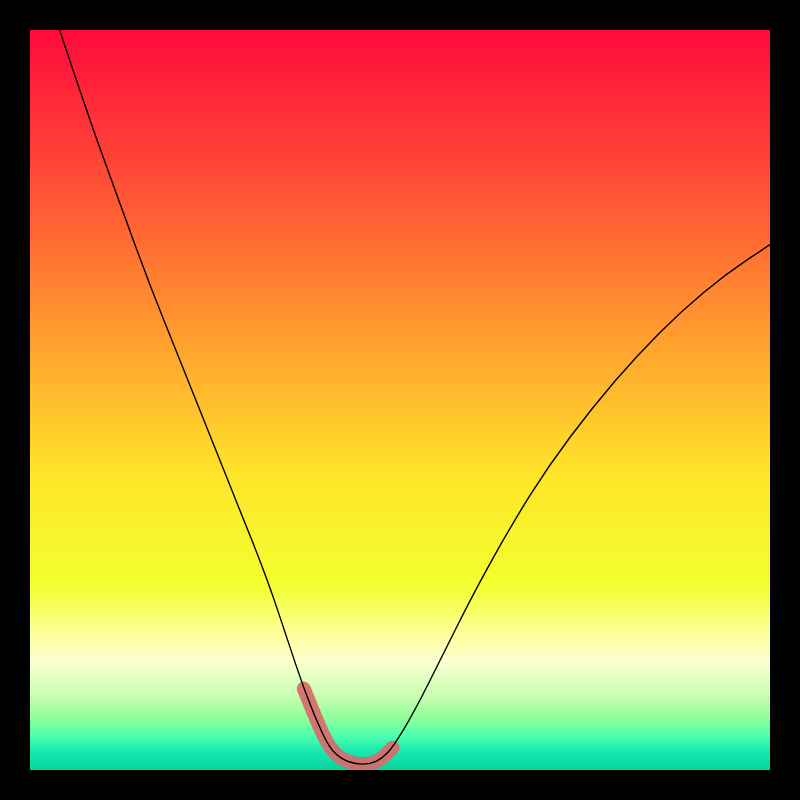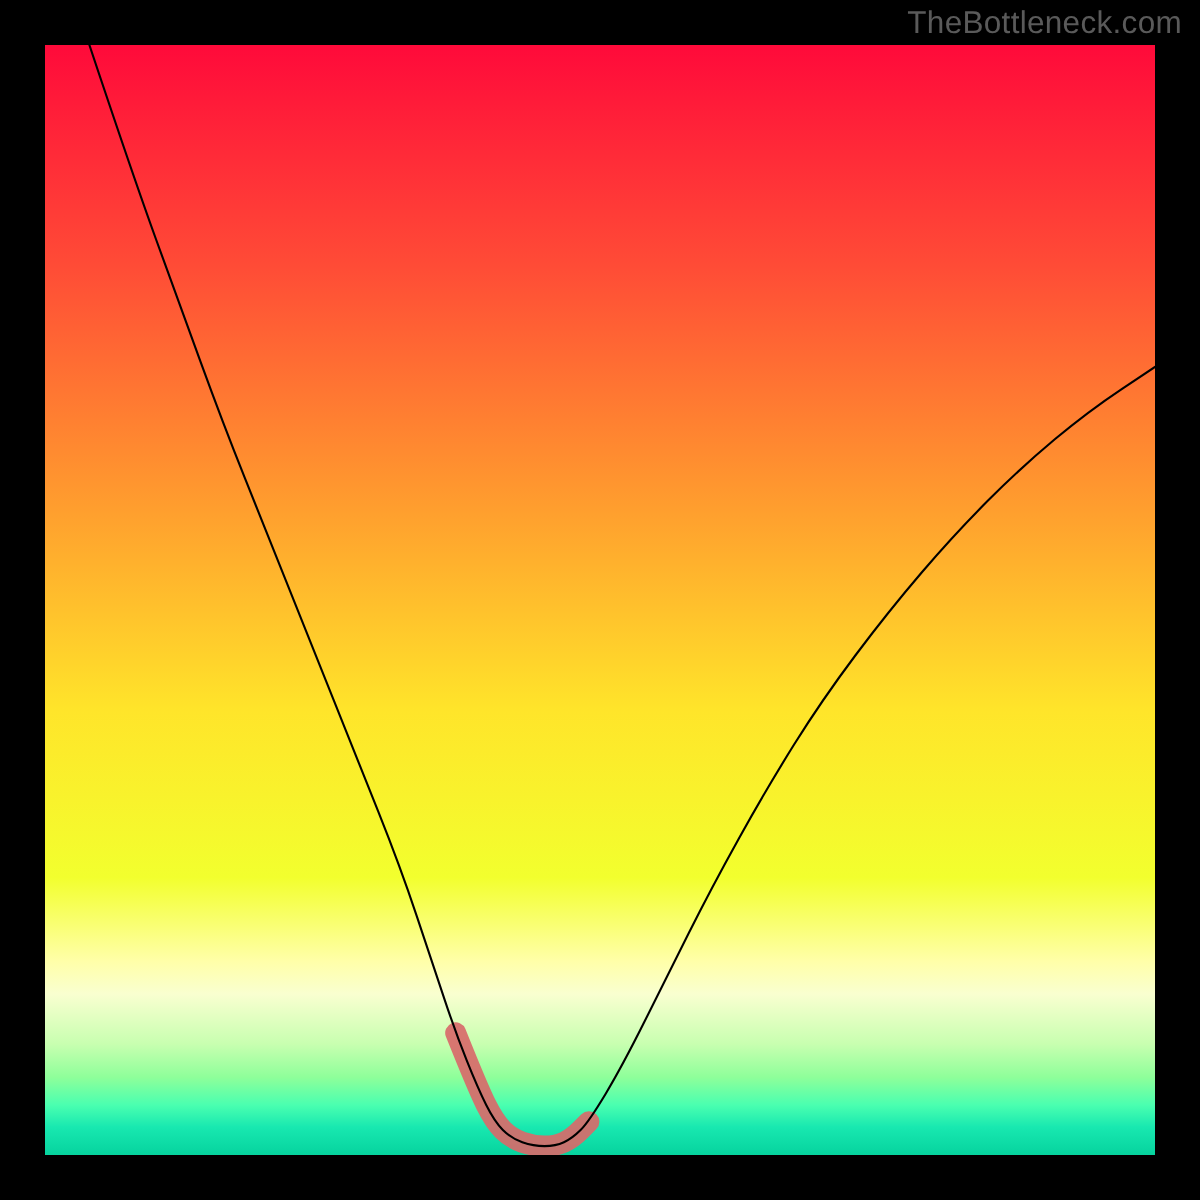--- a/index.html
+++ b/index.html
@@ -38,21 +38,20 @@
     font-size: 21px;
     font-weight: 400;
     letter-spacing: 0.2px;
     user-select: none;
   }
 </style>
 </head>
 <body>
 
 <div class="frame">
-  <div class="watermark">TheBottleneck.com</div>
 
   <div class="plot">
     <svg id="chart-svg" viewBox="0 0 740 740" preserveAspectRatio="none">
       <defs>
         <linearGradient id="bg-grad" x1="0" y1="0" x2="0" y2="1">
             <stop offset="0%" stop-color="#ff0a3a"></stop>
             <stop offset="20%" stop-color="#ff4c36"></stop>
             <stop offset="42%" stop-color="#ff9f2e"></stop>
             <stop offset="60%" stop-color="#ffe52a"></stop>
             <stop offset="75%" stop-color="#f2ff2e"></stop>

